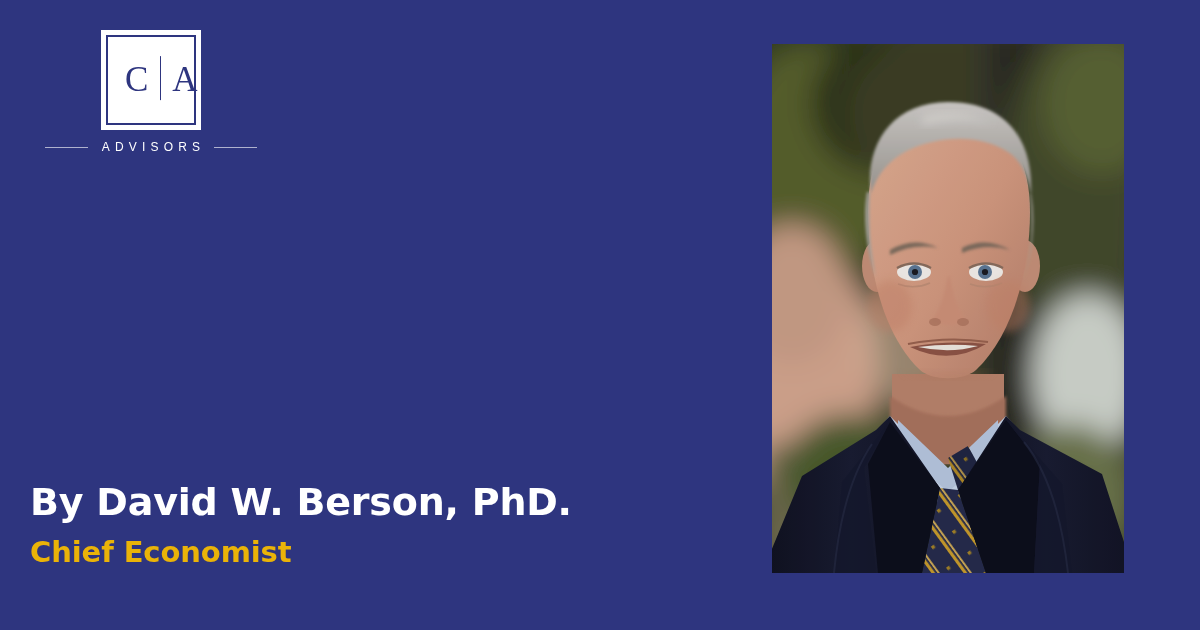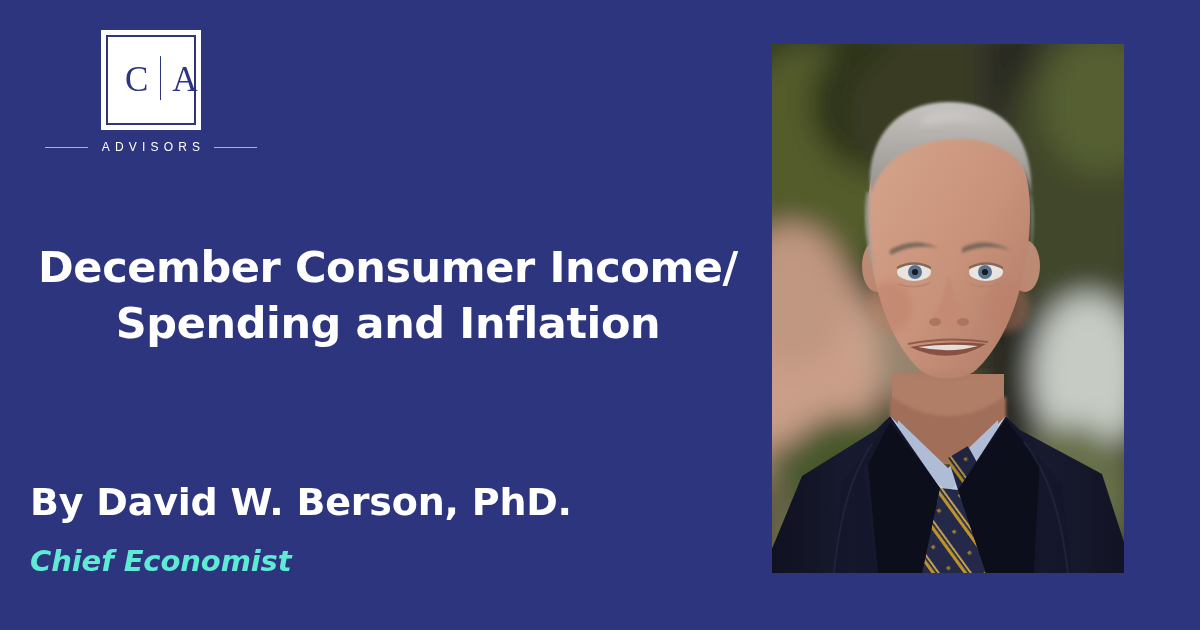--- a/index.html
+++ b/index.html
@@ -127,29 +127,28 @@
   .byline-author {
     color: #ffffff;
     font-family: "DejaVu Sans", sans-serif;
     font-weight: bold;
     font-size: 38px;
     line-height: 1.15;
     letter-spacing: -0.2px;
     white-space: nowrap;
   }
   .byline-role {
-    margin-top: 20px;
-    color: #5eead4;
+    margin-top: 11px;
+    color: #eab308;
     font-family: "DejaVu Sans", sans-serif;
     font-weight: bold;
     font-size: 29px;
     line-height: 1.15;
     letter-spacing: -0.1px;
     white-space: nowrap;
-    font-style: italic;
   }
 
   
   .photo {
     position: absolute;
     left: 772px;
     top: 44px;
     width: 352px;
     height: 529px;
     overflow: hidden;
@@ -170,24 +169,20 @@
         </div>
       </div>
     </div>
     <div class="logo-sub-row">
       <span class="logo-rule"></span>
       <span class="logo-subword">ADVISORS</span>
       <span class="logo-rule"></span>
     </div>
   </div>
 
-  <div class="headline">
-    <span class="hl-line">December Consumer Income/</span>
-    <span class="hl-line">Spending and Inflation</span>
-  </div>
 
   <div class="byline-block">
     <div class="byline-author">By David W. Berson, PhD.</div>
     <div class="byline-role">Chief Economist</div>
   </div>
 
   <div class="photo">
     <svg class="photo-svg" viewBox="0 0 352 529" preserveAspectRatio="xMidYMid slice">
       <defs>
         <filter id="blurBg" x="-20%" y="-20%" width="140%" height="140%">

